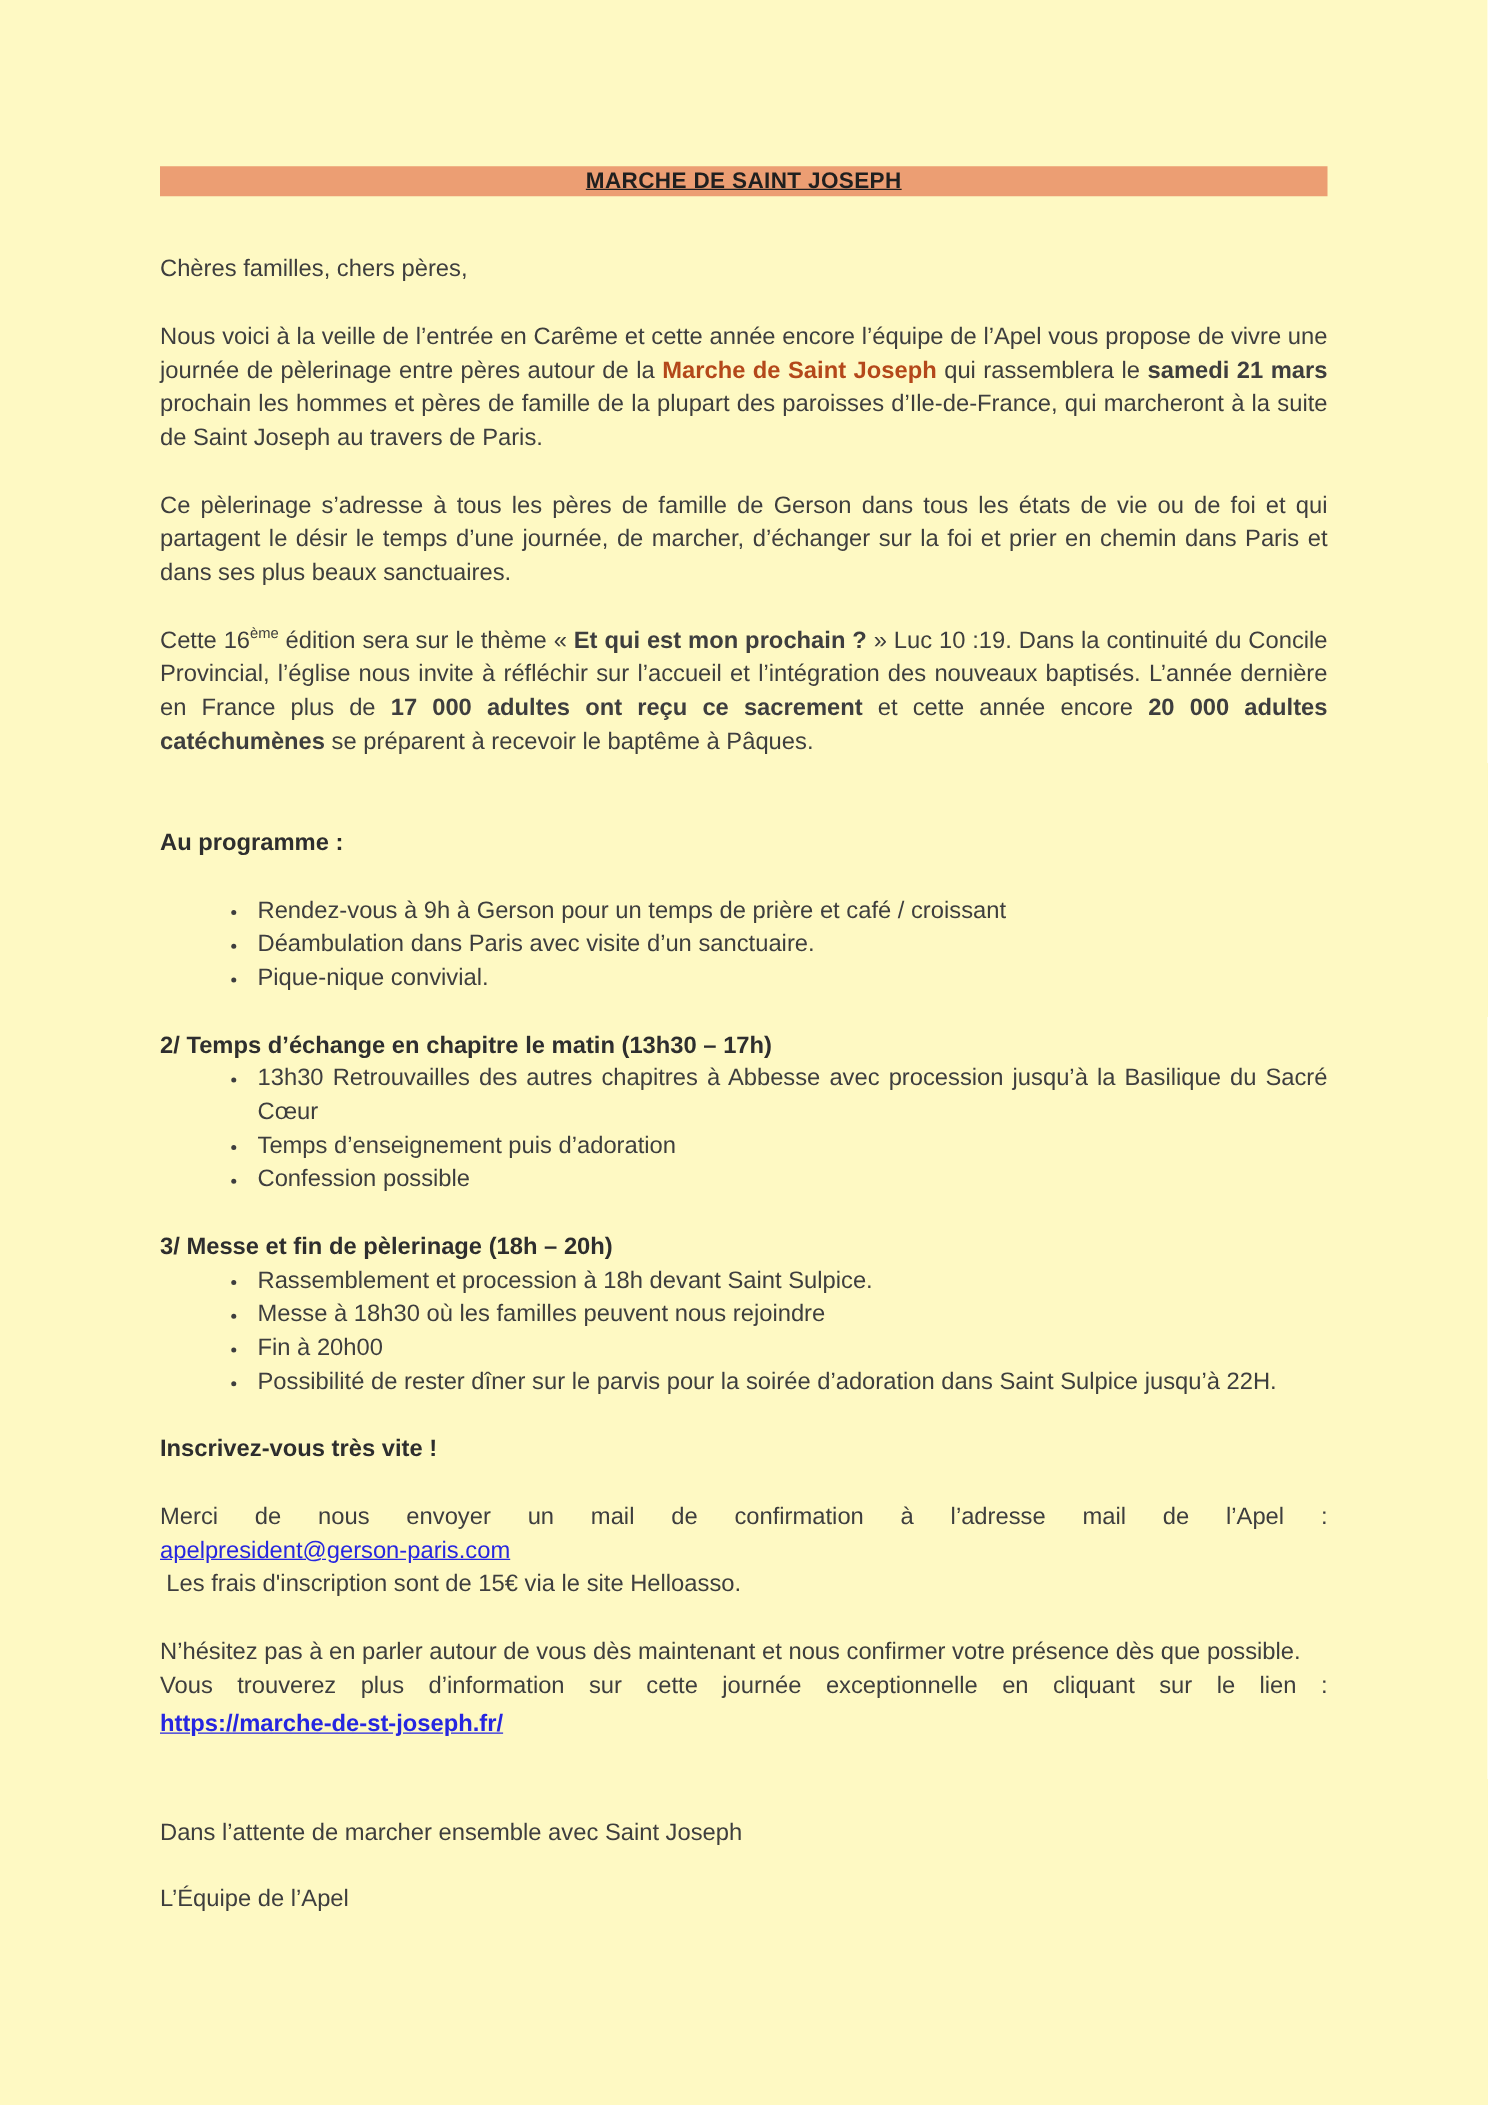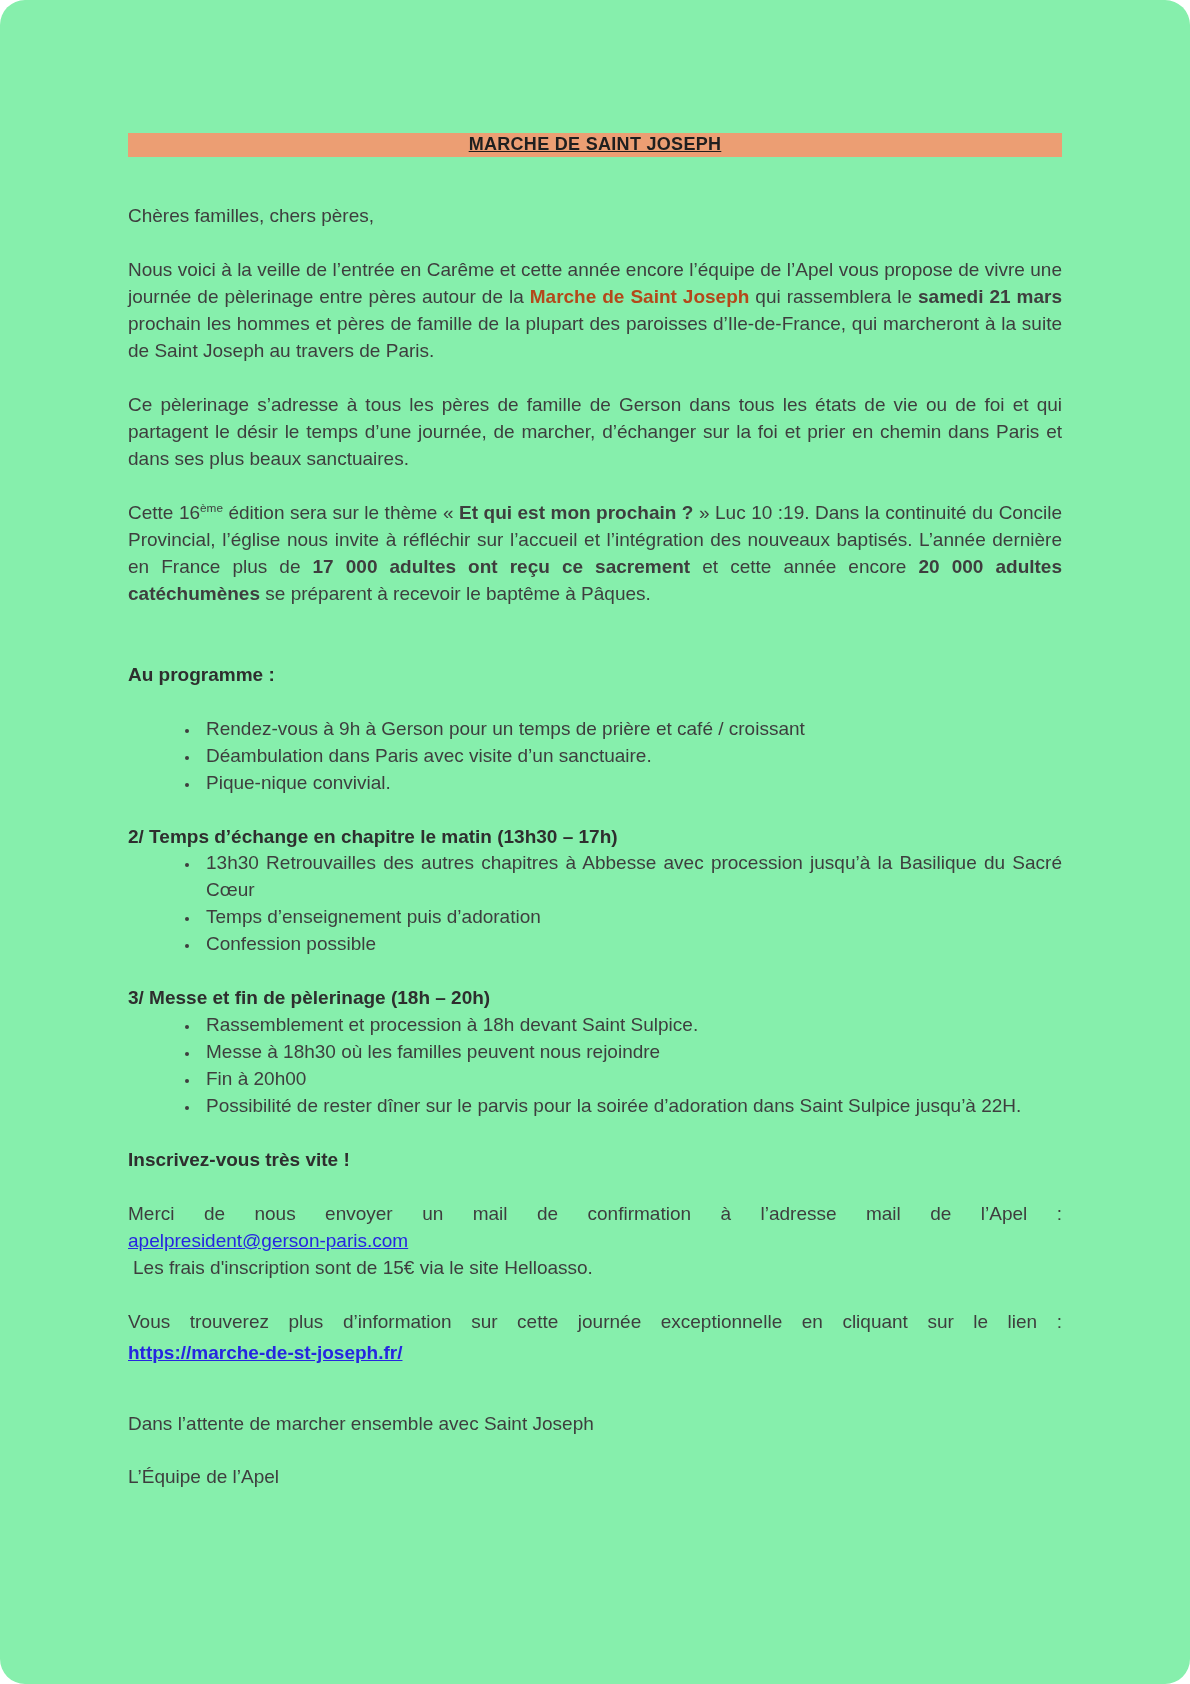--- a/index.html
+++ b/index.html
@@ -5,29 +5,28 @@
   html, body {
     margin: 0;
     padding: 0;
     background: #ffffff;
   }
   .page {
     position: relative;
     width: 1190px;
     height: 1684px;
     margin: 0 auto;
-    background: #86efac;
+    background: #fef9c3;
     box-sizing: border-box;
     padding: 133px 128px 0 128px;
     font-family: "Liberation Sans", sans-serif;
     font-size: 19px;
     line-height: 1.42;
     color: var(--body, #3E3E3E);
     overflow: hidden;
-    border-radius: 25px;
   }
   .title-bar {
     background: var(--header-bg, #EC9E73);
     height: 24px;
     display: flex;
     align-items: center;
     justify-content: center;
     margin-bottom: 46px;
   }
   .title-bar .title-text {
@@ -59,21 +58,21 @@
     color: var(--link, #2626E0);
     text-decoration: underline;
     cursor: pointer;
     margin-top: 24px;
   }
   .link-line { margin: 0; }
   .fees-line { margin: 0 0 27px 0; padding-left: 5px; }
   .email-block { margin-bottom: 0; }
   .info-block { margin-bottom: 0; }
   .site-link-line { margin: 4px 0 0 0; font-weight: bold; }
-  .farewell { margin-top: 44px; margin-bottom: 26px; }
+  .farewell { margin-top: 60px; margin-bottom: 26px; }
   .signature { margin-bottom: 0; }
   sup { font-size: 0.62em; line-height: 0; }
 </style>
 </head>
 <body>
 
 <div class="page">
 
   <div class="title-bar">
     <span class="title-text">MARCHE DE SAINT JOSEPH</span>
@@ -112,20 +111,21 @@
 
   <p class="heading">Inscrivez-vous très vite !</p>
 
   <div class="email-block">
     <div class="force-justify">Merci de nous envoyer un mail de confirmation à l’adresse mail de l’Apel :</div>
     <div class="link-line"><a class="link">apelpresident@gerson-paris.com</a></div>
     <div class="fees-line">Les frais d'inscription sont de 15€ via le site Helloasso.</div>
   </div>
 
   <div class="info-block">
+    <div class="justify">N’hésitez pas à en parler autour de vous dès maintenant et nous confirmer votre présence dès que possible.</div>
     <div class="force-justify">Vous trouverez plus d’information sur cette journée exceptionnelle en cliquant sur le lien :</div>
     <div class="site-link-line"><a class="link">https://marche-de-st-joseph.fr/</a></div>
   </div>
 
   <p class="farewell">Dans l’attente de marcher ensemble avec Saint Joseph</p>
   <p class="signature">L’Équipe de l’Apel</p>
 
 </div>
 
 </body></html>

